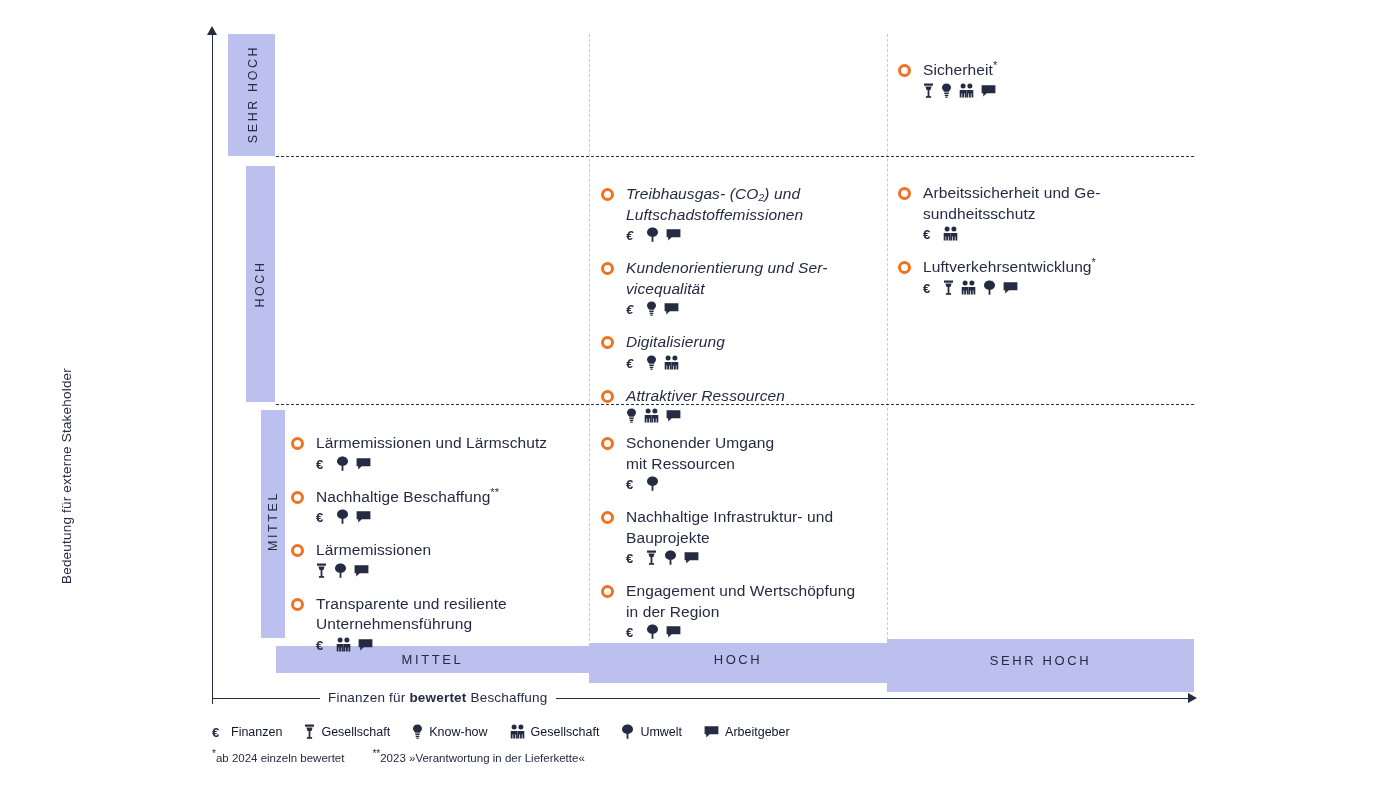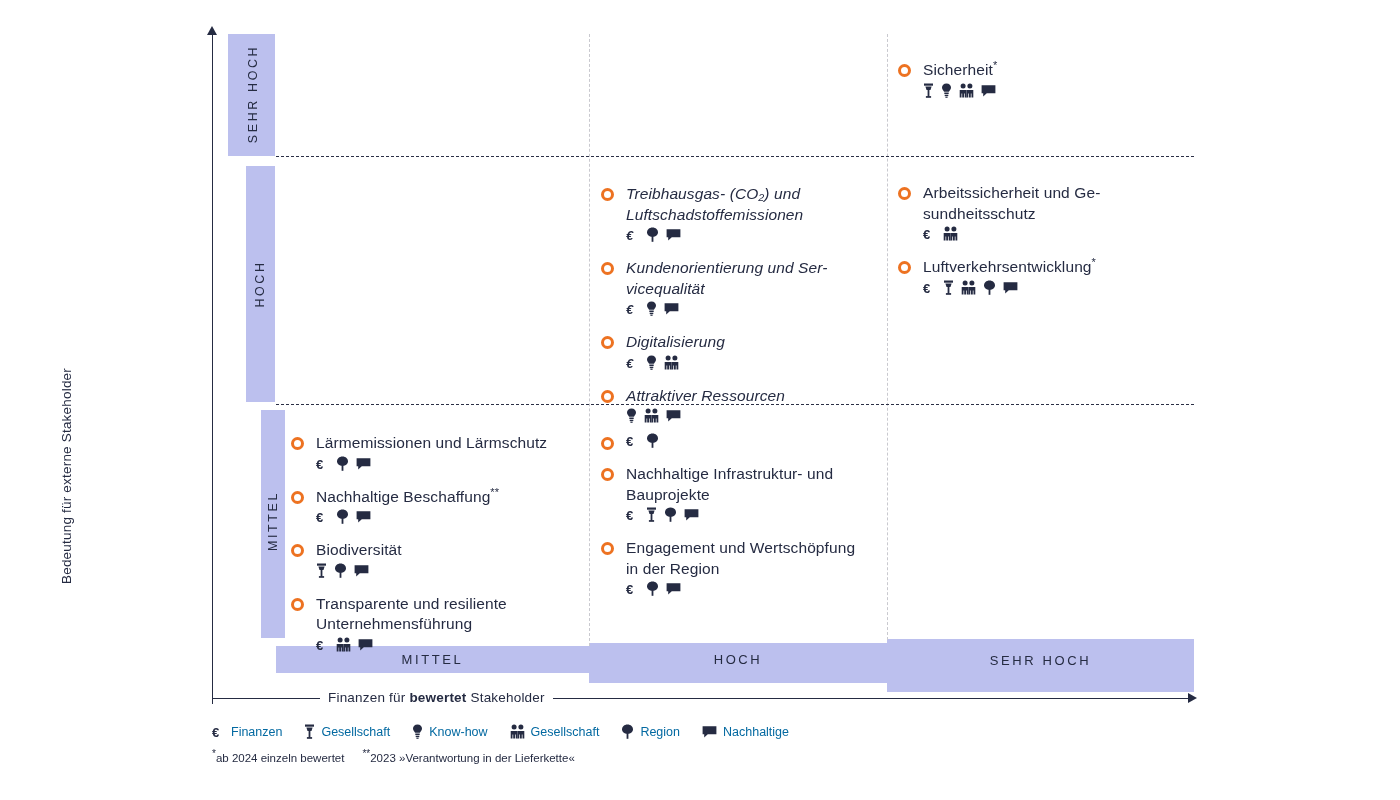--- a/index.html
+++ b/index.html
@@ -51,37 +51,37 @@
   .topic-label sup{font-size:11px;vertical-align:super;line-height:0;}
   .topic-icons{margin-top:2px;display:flex;gap:7px;align-items:center;height:15px;}
 
   
   .ic{display:inline-block;}
   .ic svg{display:block;}
 
   
   .legend{position:absolute;left:212px;top:724px;display:flex;align-items:center;gap:0;}
   .legend-item{display:flex;align-items:center;gap:6px;margin-right:22px;}
-  .legend-text{font-size:12.5px;color:#0369a1;}
-  .footnotes{position:absolute;left:212px;top:752px;display:flex;gap:18px;font-size:11.5px;color:#252b42;}
+  .legend-text{font-size:12.5px;color:#0f172a;}
+  .footnotes{position:absolute;left:212px;top:752px;display:flex;gap:28px;font-size:11.5px;color:#252b42;}
   .footnote sup{font-size:10px;vertical-align:super;line-height:0;}
 </style>
 </head>
 <body>
 
 <div class="matrix-root">
 
   <div class="y-axis-line"></div>
   <div class="y-axis-arrow"></div>
   <div class="x-axis-line"></div>
   <div class="x-axis-arrow"></div>
 
   <div class="y-axis-title">Bedeutung für externe Stakeholder</div>
 
-  <div class="x-axis-title"><span>Finanzen für </span><b>bewertet</b><span> Stakeholder</span></div>
+  <div class="x-axis-title"><span>Finanzen für </span><b>bewertet</b><span> Beschaffung</span></div>
 
   <div class="vbar" style="left:228px;top:34px;width:47px;height:122px;"></div>
   <div class="vbar-label" style="left:198px;top:87px;width:110px;text-align:center;">SEHR HOCH</div>
 
   <div class="vbar" style="left:246px;top:166px;width:29px;height:236px;"></div>
   <div class="vbar-label" style="left:225px;top:277px;width:70px;text-align:center;">HOCH</div>
 
   <div class="vbar" style="left:261px;top:410px;width:24px;height:228px;"></div>
   <div class="vbar-label" style="left:228px;top:514px;width:90px;text-align:center;">MITTEL</div>
 
@@ -340,21 +340,21 @@
           </span>
           <span class="ic">
             <svg width="15" height="15" viewBox="0 0 15 15">
               <path d="M0.6 2.2 h13.8 v8.0 h-8.6 l-3.6 3.2 v-3.2 h-1.6 z" fill="#252b42"></path>
             </svg>
           </span>
         </div>
       </div>
       <div class="topic">
         <span class="topic-dot"></span>
-        <div class="topic-label">Biodiversität</div>
+        <div class="topic-label">Lärmemissionen</div>
         <div class="topic-icons">
           <span class="ic">
             <svg width="11" height="15" viewBox="0 0 11 15">
               <rect x="1" y="0.5" width="9" height="2.2" fill="#252b42"></rect>
               <path d="M2.4 3.4 h6.2 l-1.1 3.6 h-4 z" fill="#252b42"></path>
               <rect x="4.6" y="6.6" width="1.8" height="7.2" fill="#252b42"></rect>
               <rect x="2.9" y="13.1" width="5.2" height="1.7" fill="#252b42"></rect>
             </svg>
           </span>
           <span class="ic">
@@ -392,20 +392,21 @@
               <path d="M0.6 2.2 h13.8 v8.0 h-8.6 l-3.6 3.2 v-3.2 h-1.6 z" fill="#252b42"></path>
             </svg>
           </span>
         </div>
       </div>
     </div>
 
   <div class="cell" id="cell-bottom-center" style="left:601px;top:417px;width:282px;">
       <div class="topic">
         <span class="topic-dot"></span>
+        <div class="topic-label">Schonender Umgang<br>mit Ressourcen</div>
         <div class="topic-icons">
           <span class="ic">
             <svg width="13" height="15" viewBox="0 0 13 15">
               <text x="0" y="12.5" font-family="Liberation Sans, sans-serif" font-size="13" font-weight="bold" fill="#252b42">€</text>
             </svg>
           </span>
           <span class="ic">
             <svg width="13" height="15" viewBox="0 0 13 15">
               <path d="M6.5 0.4 C3.2 0.4 1.0 2.6 1.0 5.3 C1.0 7.9 3.1 9.9 6.5 9.9 C9.9 9.9 12 7.9 12 5.3 C12 2.6 9.8 0.4 6.5 0.4 z" fill="#252b42"></path>
               <rect x="5.6" y="9.2" width="1.8" height="5.6" fill="#252b42"></rect>
@@ -509,29 +510,29 @@
         </span>
         <span class="legend-text">Gesellschaft</span>
       </div>
       <div class="legend-item">
         <span class="ic">
           <svg width="13" height="15" viewBox="0 0 13 15">
             <path d="M6.5 0.4 C3.2 0.4 1.0 2.6 1.0 5.3 C1.0 7.9 3.1 9.9 6.5 9.9 C9.9 9.9 12 7.9 12 5.3 C12 2.6 9.8 0.4 6.5 0.4 z" fill="#252b42"></path>
             <rect x="5.6" y="9.2" width="1.8" height="5.6" fill="#252b42"></rect>
           </svg>
         </span>
-        <span class="legend-text">Region</span>
+        <span class="legend-text">Umwelt</span>
       </div>
       <div class="legend-item">
         <span class="ic">
           <svg width="15" height="15" viewBox="0 0 15 15">
             <path d="M0.6 2.2 h13.8 v8.0 h-8.6 l-3.6 3.2 v-3.2 h-1.6 z" fill="#252b42"></path>
           </svg>
         </span>
-        <span class="legend-text">Nachhaltige</span>
+        <span class="legend-text">Arbeitgeber</span>
       </div>
     </div>
 
   <div class="footnotes" id="footnotes">
       <div class="footnote"><sup>*</sup>ab 2024 einzeln bewertet</div>
       <div class="footnote"><sup>**</sup>2023 »Verantwortung in der Lieferkette«</div>
     </div>
 
 </div>
 

